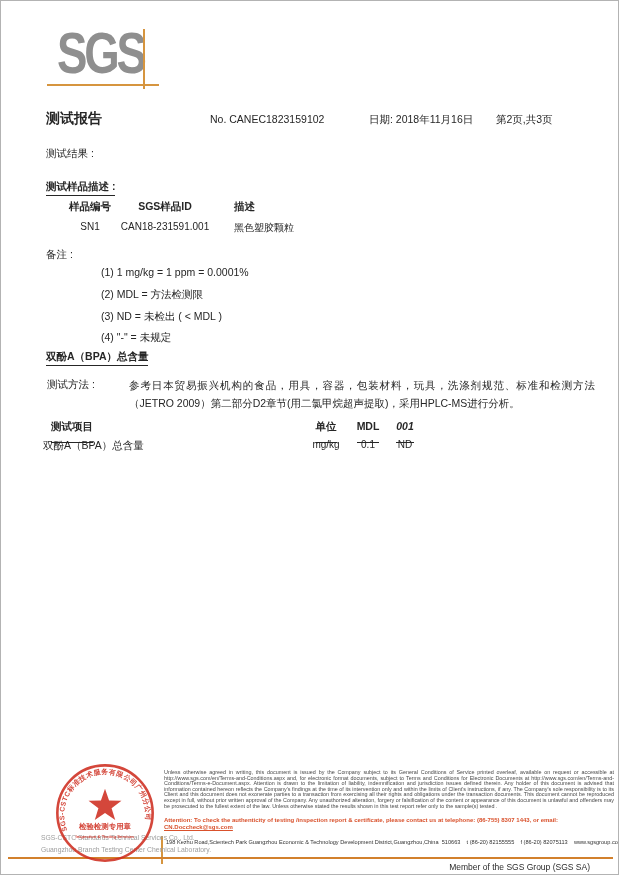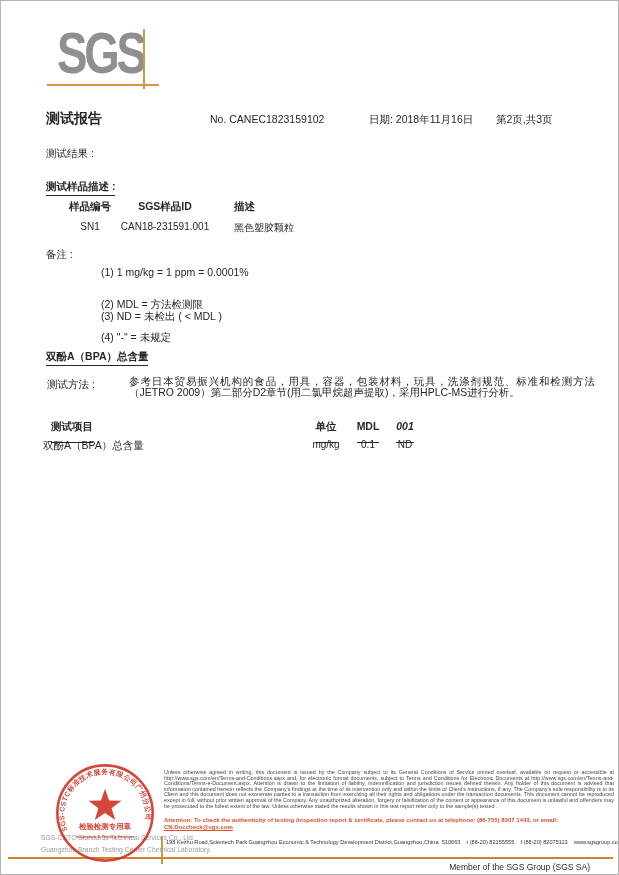--- a/index.html
+++ b/index.html
@@ -37,25 +37,25 @@
   .sample-heading{ left:45px; top:179px; font-weight:bold; border-bottom:1px solid #262626; padding-bottom:1px; }
   .sd-col{ font-size:10.5px; font-weight:bold; text-align:center; }
   .sd-cell{ font-size:10px; text-align:center; }
   .sd-c1{ left:45px;  width:88px; }
   .sd-c2{ left:118px; width:92px; }
   .sd-c3{ left:233px; width:120px; text-align:left; }
   .sd-head{ top:199px; }
   .sd-row { top:220px; }
   .remarks-label{ left:45px; top:247px; }
   .remark{ left:100px; font-size:10.5px; }
-  .rk1{ top:265px; } .rk2{ top:287px;margin-top:10px; } .rk3{ top:309px; } .rk4{ top:330px; }
+  .rk1{ top:265px; } .rk2{ top:287px; } .rk3{ top:309px; } .rk4{ top:330px; }
 
   .bpa-heading{ left:45px; top:349px; font-size:10.5px; font-weight:bold; border-bottom:1px solid #262626; padding-bottom:1px; }
   .method-label{ left:46px; top:377px; }
-  .method-text{ left:128px; top:375px; width:466px; font-size:10.5px; line-height:11px; text-align:justify; }
+  .method-text{ left:128px; top:375px; width:466px; font-size:10.5px; line-height:18px; text-align:justify; }
 
   .rt-head{ top:419px; font-size:10.5px; font-weight:bold; }
   .rt-row { top:438px; font-size:10px; }
   .rt-item-h{ left:50px; }
   .rt-item-c{ left:42px; font-size:10.5px; }
   .rt-unit{ left:305px; width:40px; text-align:center; }
   .rt-mdl { left:348px; width:38px; text-align:center; }
   .rt-001 { left:385px; width:38px; text-align:center; }
   .u{ border-bottom:1px solid #262626; padding-bottom:10px; }
   .it{ font-style:italic; }

